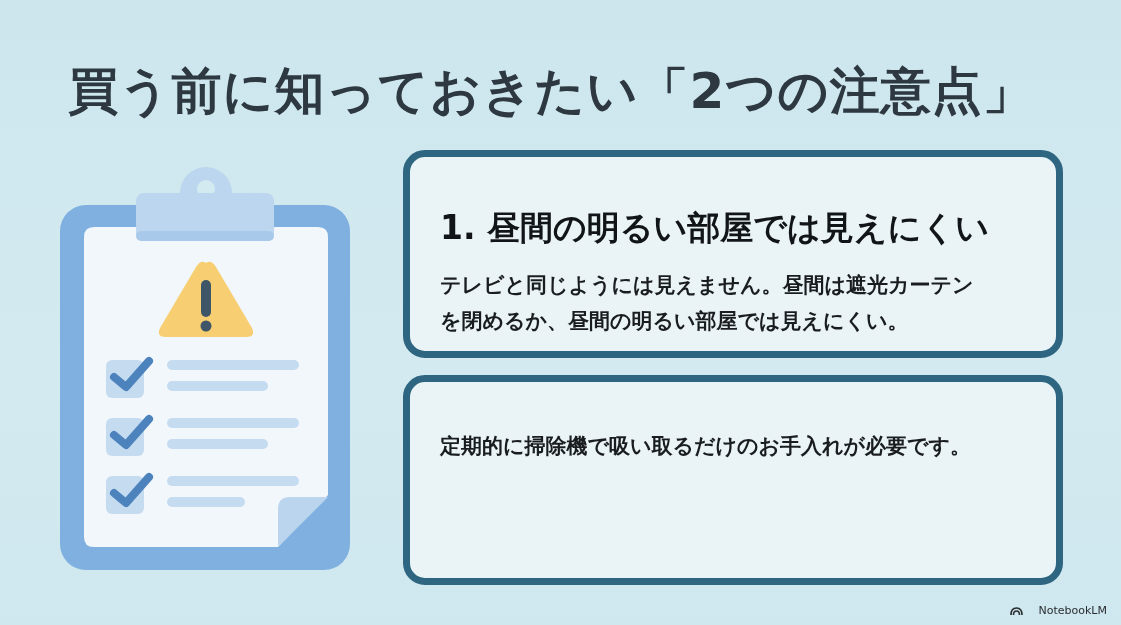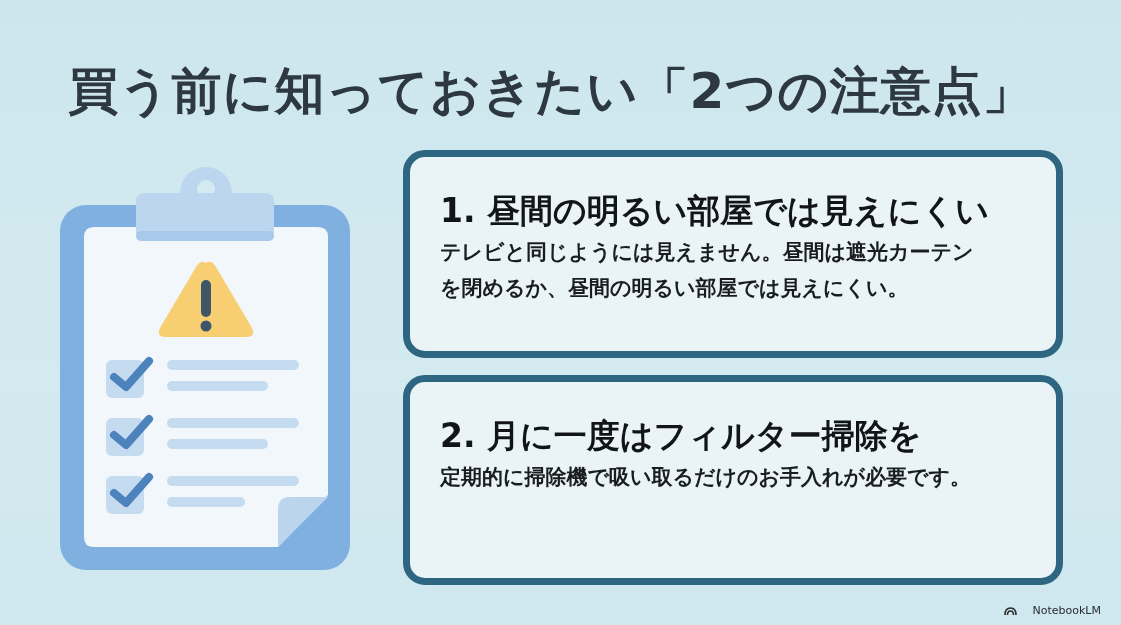--- a/index.html
+++ b/index.html
@@ -16,30 +16,30 @@
     }
     .clipboard { position: absolute; left: 56px; top: 165px; width: 300px; height: 410px; }
     .card {
       position: absolute; left: 403px; width: 660px;
       background: #eaf4f7; border: 7px solid #2e6682; border-radius: 22px;
       box-sizing: border-box; padding: 30px 30px 0 30px;
     }
     .card.c1 { top: 150px; height: 208px; }
     .card.c2 { top: 375px; height: 210px; }
     .card-heading {
-      font-size: 33px; font-weight: 900; color: #121517; margin-top: 2px;
+      font-size: 33px; font-weight: 900; color: #121517; margin-top: 19px;
       white-space: nowrap; letter-spacing: 0px;
     }
     .card-body {
-      margin-top: 0; font-size: 21px; font-weight: 700; color: #1a1d1f;
+      margin-top: 16px; font-size: 21px; font-weight: 700; color: #1a1d1f;
       line-height: 36px;
     }
     .card-body div { white-space: nowrap; }
     .brand {
-      position: absolute; right: 20px; bottom: 8px; font-size: 11px; color: #2a2e31;
+      position: absolute; right: 14px; bottom: 8px; font-size: 11px; color: #2a2e31;
       display: flex; align-items: center; gap: 16px;
     }
   </style>
 </head>
 <body>
 
 <div class="title">買う前に知っておきたい「2つの注意点」</div>
 
 <div class="clipboard">
   <svg width="300" height="410" viewBox="0 0 300 410">
@@ -82,21 +82,20 @@
 
 <div class="card c1">
   <div class="card-heading">1. 昼間の明るい部屋では見えにくい</div>
   <div class="card-body">
     <div>テレビと同じようには見えません。昼間は遮光カーテン</div>
     <div>を閉めるか、昼間の明るい部屋では見えにくい。</div>
   </div>
 </div>
 
 <div class="card c2">
-  <div class="card-heading">2. 月に一度はフィルター掃除を</div>
   <div class="card-body">
     <div>定期的に掃除機で吸い取るだけのお手入れが必要です。</div>
   </div>
 </div>
 
 <div class="brand">
   <svg width="13" height="10" viewBox="0 0 13 10">
     <path d="M1 9 Q1 2 6.5 2 Q12 2 12 9" stroke="#2a2e31" stroke-width="1.6" fill="none"></path>
     <path d="M3.5 9 Q3.5 5 6.5 5 Q9.5 5 9.5 9" stroke="#2a2e31" stroke-width="1.6" fill="none"></path>
   </svg>

